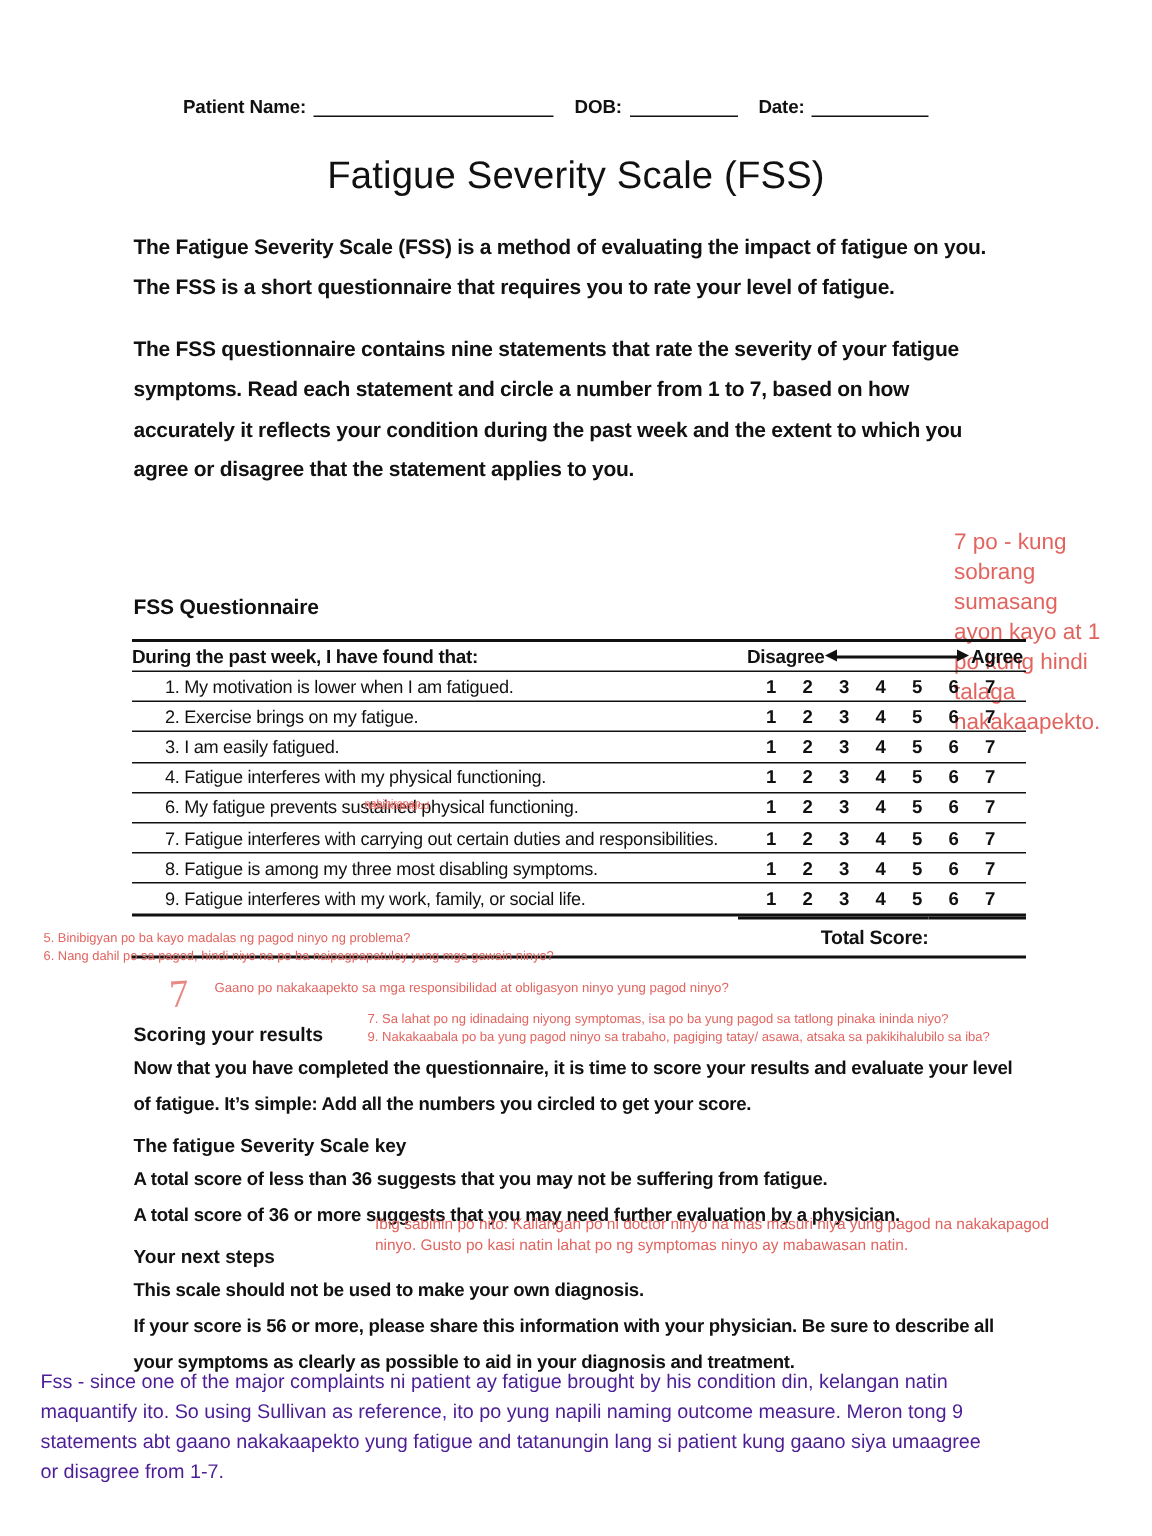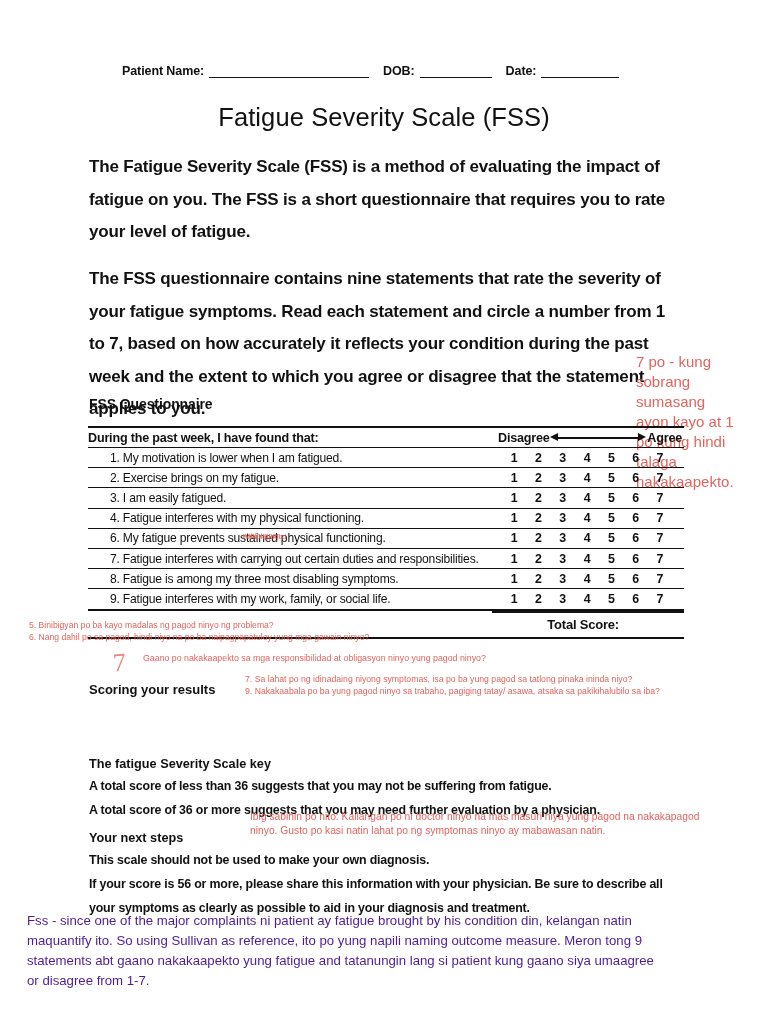--- a/index.html
+++ b/index.html
@@ -56,21 +56,21 @@
     font-weight: normal;
     letter-spacing: 0.1px;
   }
 
   
   .intro {
     position: absolute;
     left: 89px;
     top: 151px;
     width: 584px;
-    font-size: 17px;
+    font-size: 14px;
     font-weight: bold;
     line-height: 1.92;
     letter-spacing: -0.18px;
   }
   .intro p { margin: 0 0 14px 0; }
   .intro p.bullet { text-indent: 0; }
   .anno-topright {
     position: absolute;
     left: 636px;
     top: 352px;
@@ -461,20 +461,21 @@
 
   <div class="hand-seven">7</div>
   <div class="anno-7">Gaano po nakakaapekto sa mga responsibilidad at obligasyon ninyo yung pagod ninyo?</div>
 
   <div class="anno-89">
     <div>7. Sa lahat po ng idinadaing niyong symptomas, isa po ba yung pagod sa tatlong pinaka ininda niyo?</div>
     <div>9. Nakakaabala po ba yung pagod ninyo sa trabaho, pagiging tatay/ asawa, atsaka sa pakikihalubilo sa iba?</div>
   </div>
 
   <div class="section-head scoring-head">Scoring your results</div>
+  <div class="body-txt score-body">Now that you have completed the questionnaire, it is time to score your results and evaluate your level of fatigue. It’s simple: Add all the numbers you circled to get your score.</div>
 
   <div class="section-head key-head">The fatigue Severity Scale key</div>
   <div class="body-txt key-body">
     <div>A total score of less than 36 suggests that you may not be suffering from fatigue.</div>
     <div>A total score of 36 or more suggests that you may need further evaluation by a physician.</div>
   </div>
 
   <div class="anno-key">Ibig sabihin po nito: Kailangan po ni doctor ninyo na mas masuri niya yung pagod na nakakapagod ninyo. Gusto po kasi natin lahat po ng symptomas ninyo ay mabawasan natin.</div>
 
   <div class="section-head next-head">Your next steps</div>

